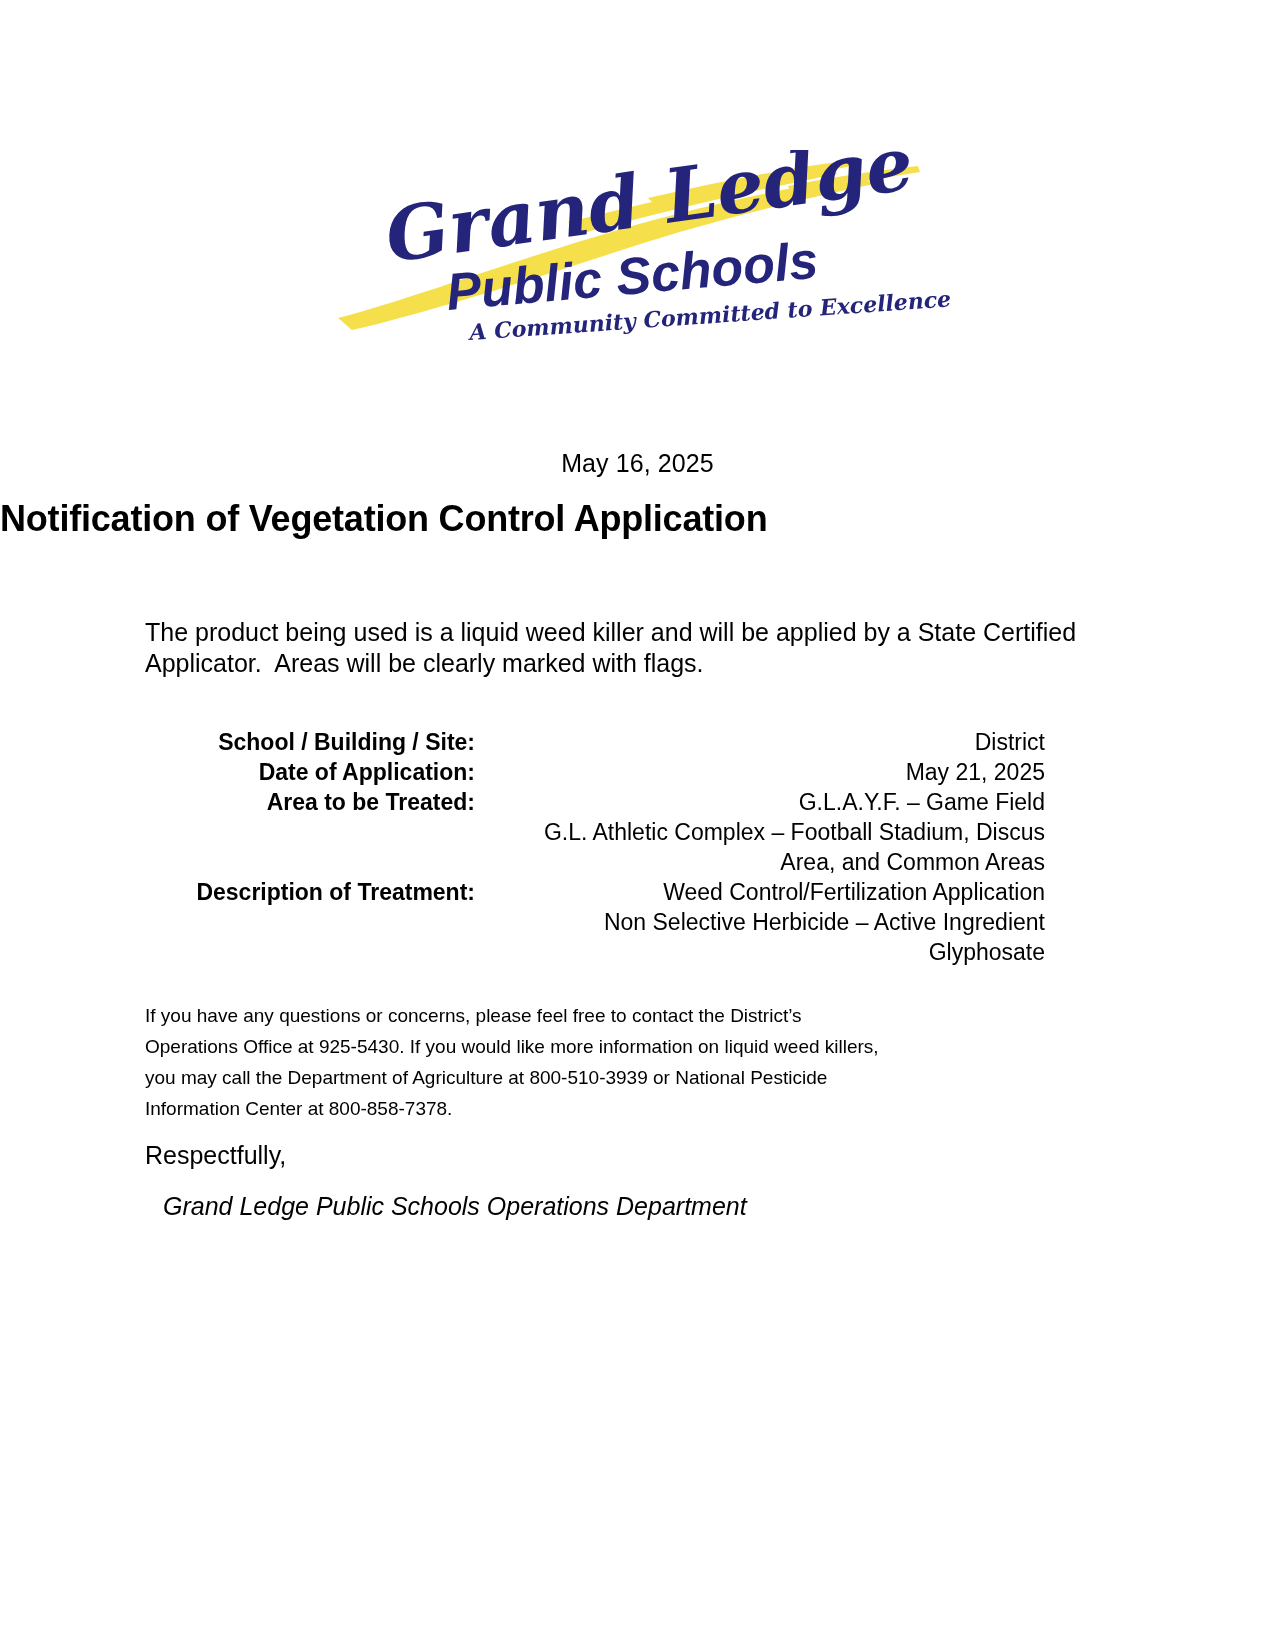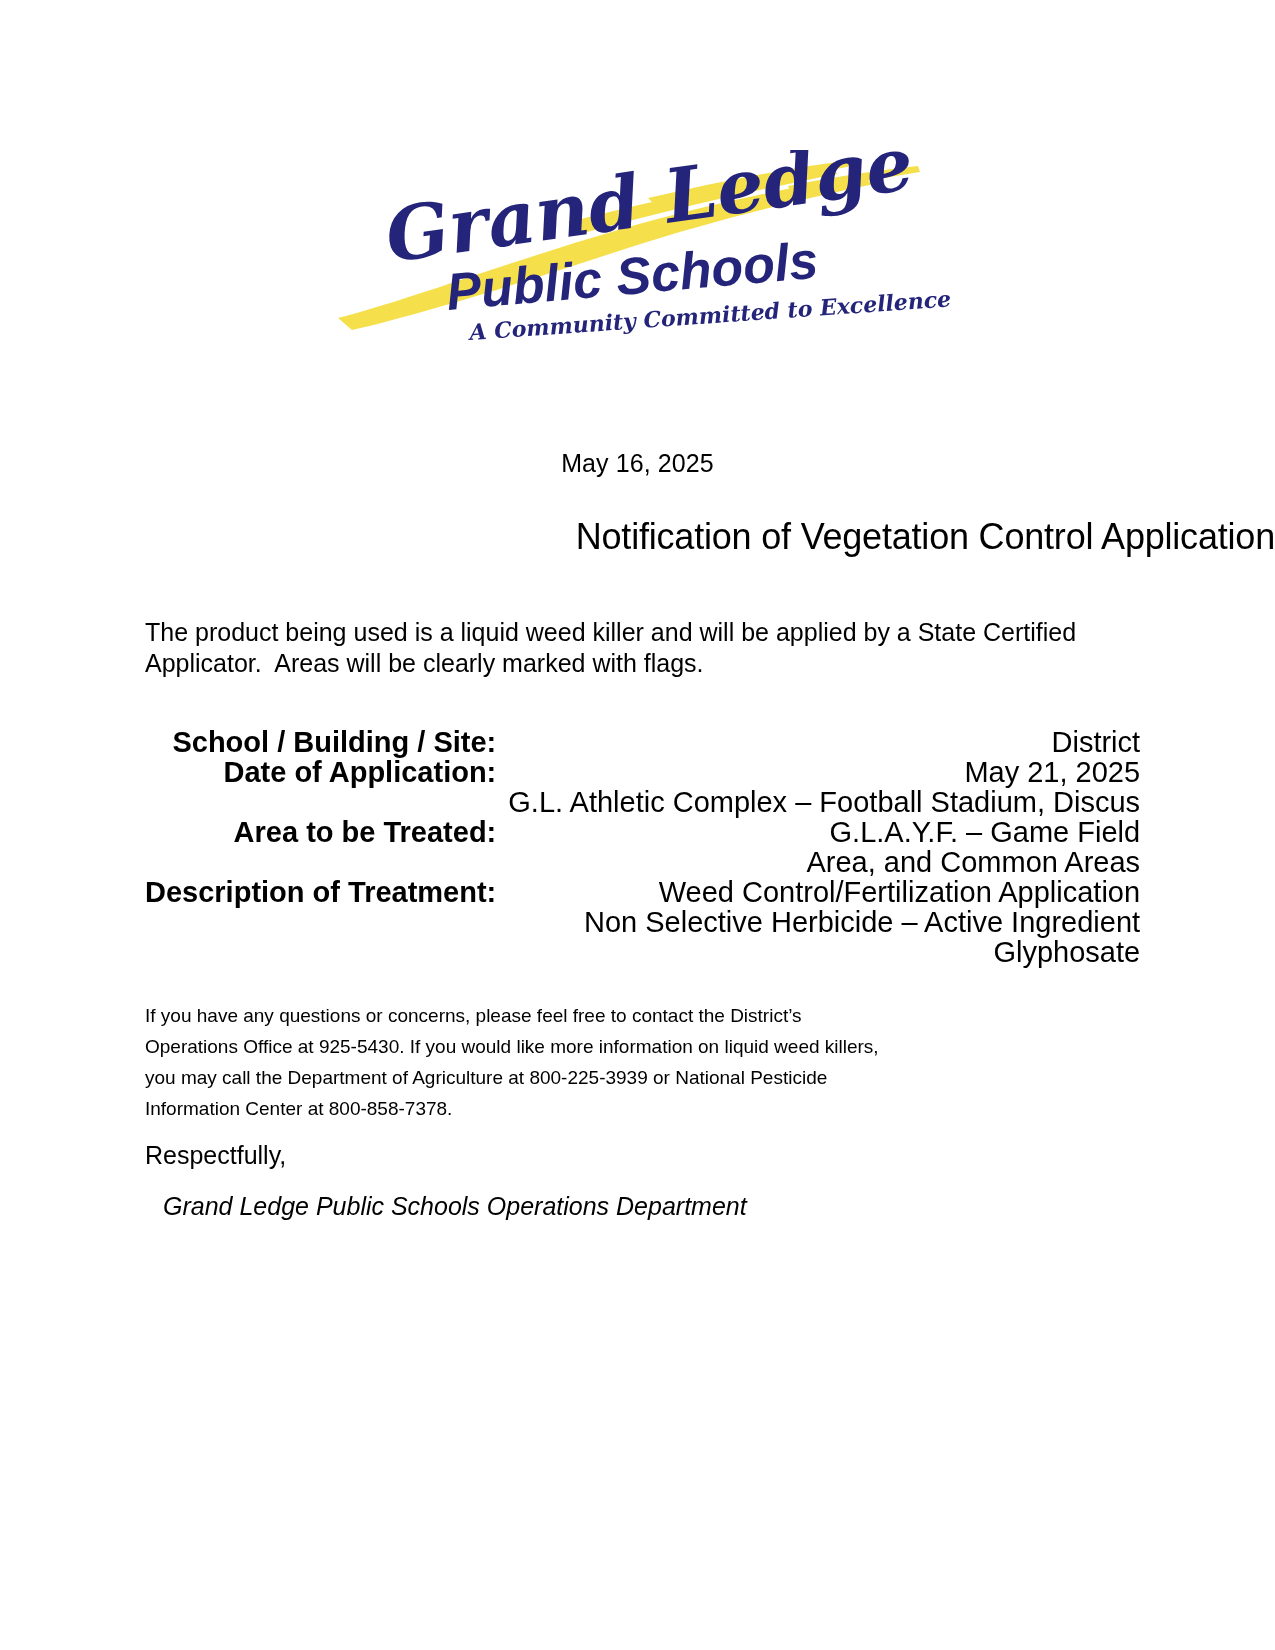--- a/index.html
+++ b/index.html
@@ -44,26 +44,26 @@
     width: 100%;
     text-align: center;
     font-size: 25px;
     line-height: 30px;
     letter-spacing: 0.1px;
   }
 
   
   .doc-title {
     position: absolute;
-    top: 515px;
+    top: 497px;
     left: 0;
     width: 100%;
-    text-align: right;
+    text-align: left;
     font-size: 36px;
-    font-weight: normal;
+    font-weight: bold;
     line-height: 44px;
     letter-spacing: -0.2px;
   }
 
   
   .intro {
     position: absolute;
     top: 617px;
     left: 145px;
     width: 900px;
@@ -71,21 +71,21 @@
     line-height: 31px;
   }
   .intro .line { display: block; white-space: pre; }
 
   
   .details {
     position: absolute;
     top: 727px;
     left: 145px;
     width: 900px;
-    font-size: 29px;
+    font-size: 23px;
     line-height: 30px;
     border-collapse: collapse;
   }
   .details td {
     padding: 0;
     vertical-align: top;
   }
   .details td.label {
     text-align: right;
     font-weight: bold;
@@ -164,26 +164,26 @@
     <tbody>
       <tr>
         <td class="label">School / Building / Site:</td>
         <td class="value">District</td>
       </tr>
       <tr>
         <td class="label">Date of Application:</td>
         <td class="value">May 21, 2025</td>
       </tr>
       <tr>
-        <td class="label"></td>
-        <td class="value">G.L. Athletic Complex – Football Stadium, Discus</td>
-      </tr>
-      <tr>
         <td class="label">Area to be Treated:</td>
         <td class="value">G.L.A.Y.F. – Game Field</td>
+      </tr>
+      <tr>
+        <td class="label"></td>
+        <td class="value">G.L. Athletic Complex – Football Stadium, Discus</td>
       </tr>
       <tr>
         <td class="label"></td>
         <td class="value">Area, and Common Areas</td>
       </tr>
       <tr>
         <td class="label">Description of Treatment:</td>
         <td class="value">Weed Control/Fertilization Application</td>
       </tr>
       <tr>
@@ -193,21 +193,21 @@
       <tr>
         <td class="label"></td>
         <td class="value">Glyphosate</td>
       </tr>
     </tbody>
   </table>
 
   <div class="closing">
     <span class="line">If you have any questions or concerns, please feel free to contact the District’s</span>
     <span class="line">Operations Office at 925-5430. If you would like more information on liquid weed killers,</span>
-    <span class="line">you may call the Department of Agriculture at 800-225-3939 or National Pesticide</span>
+    <span class="line">you may call the Department of Agriculture at 800-510-3939 or National Pesticide</span>
     <span class="line">Information Center at 800-858-7378.</span>
   </div>
 
   <div class="signoff">Respectfully,</div>
 
   <div class="signoff-dept">Grand Ledge Public Schools Operations Department</div>
 
 </div>
 
 </body></html>

